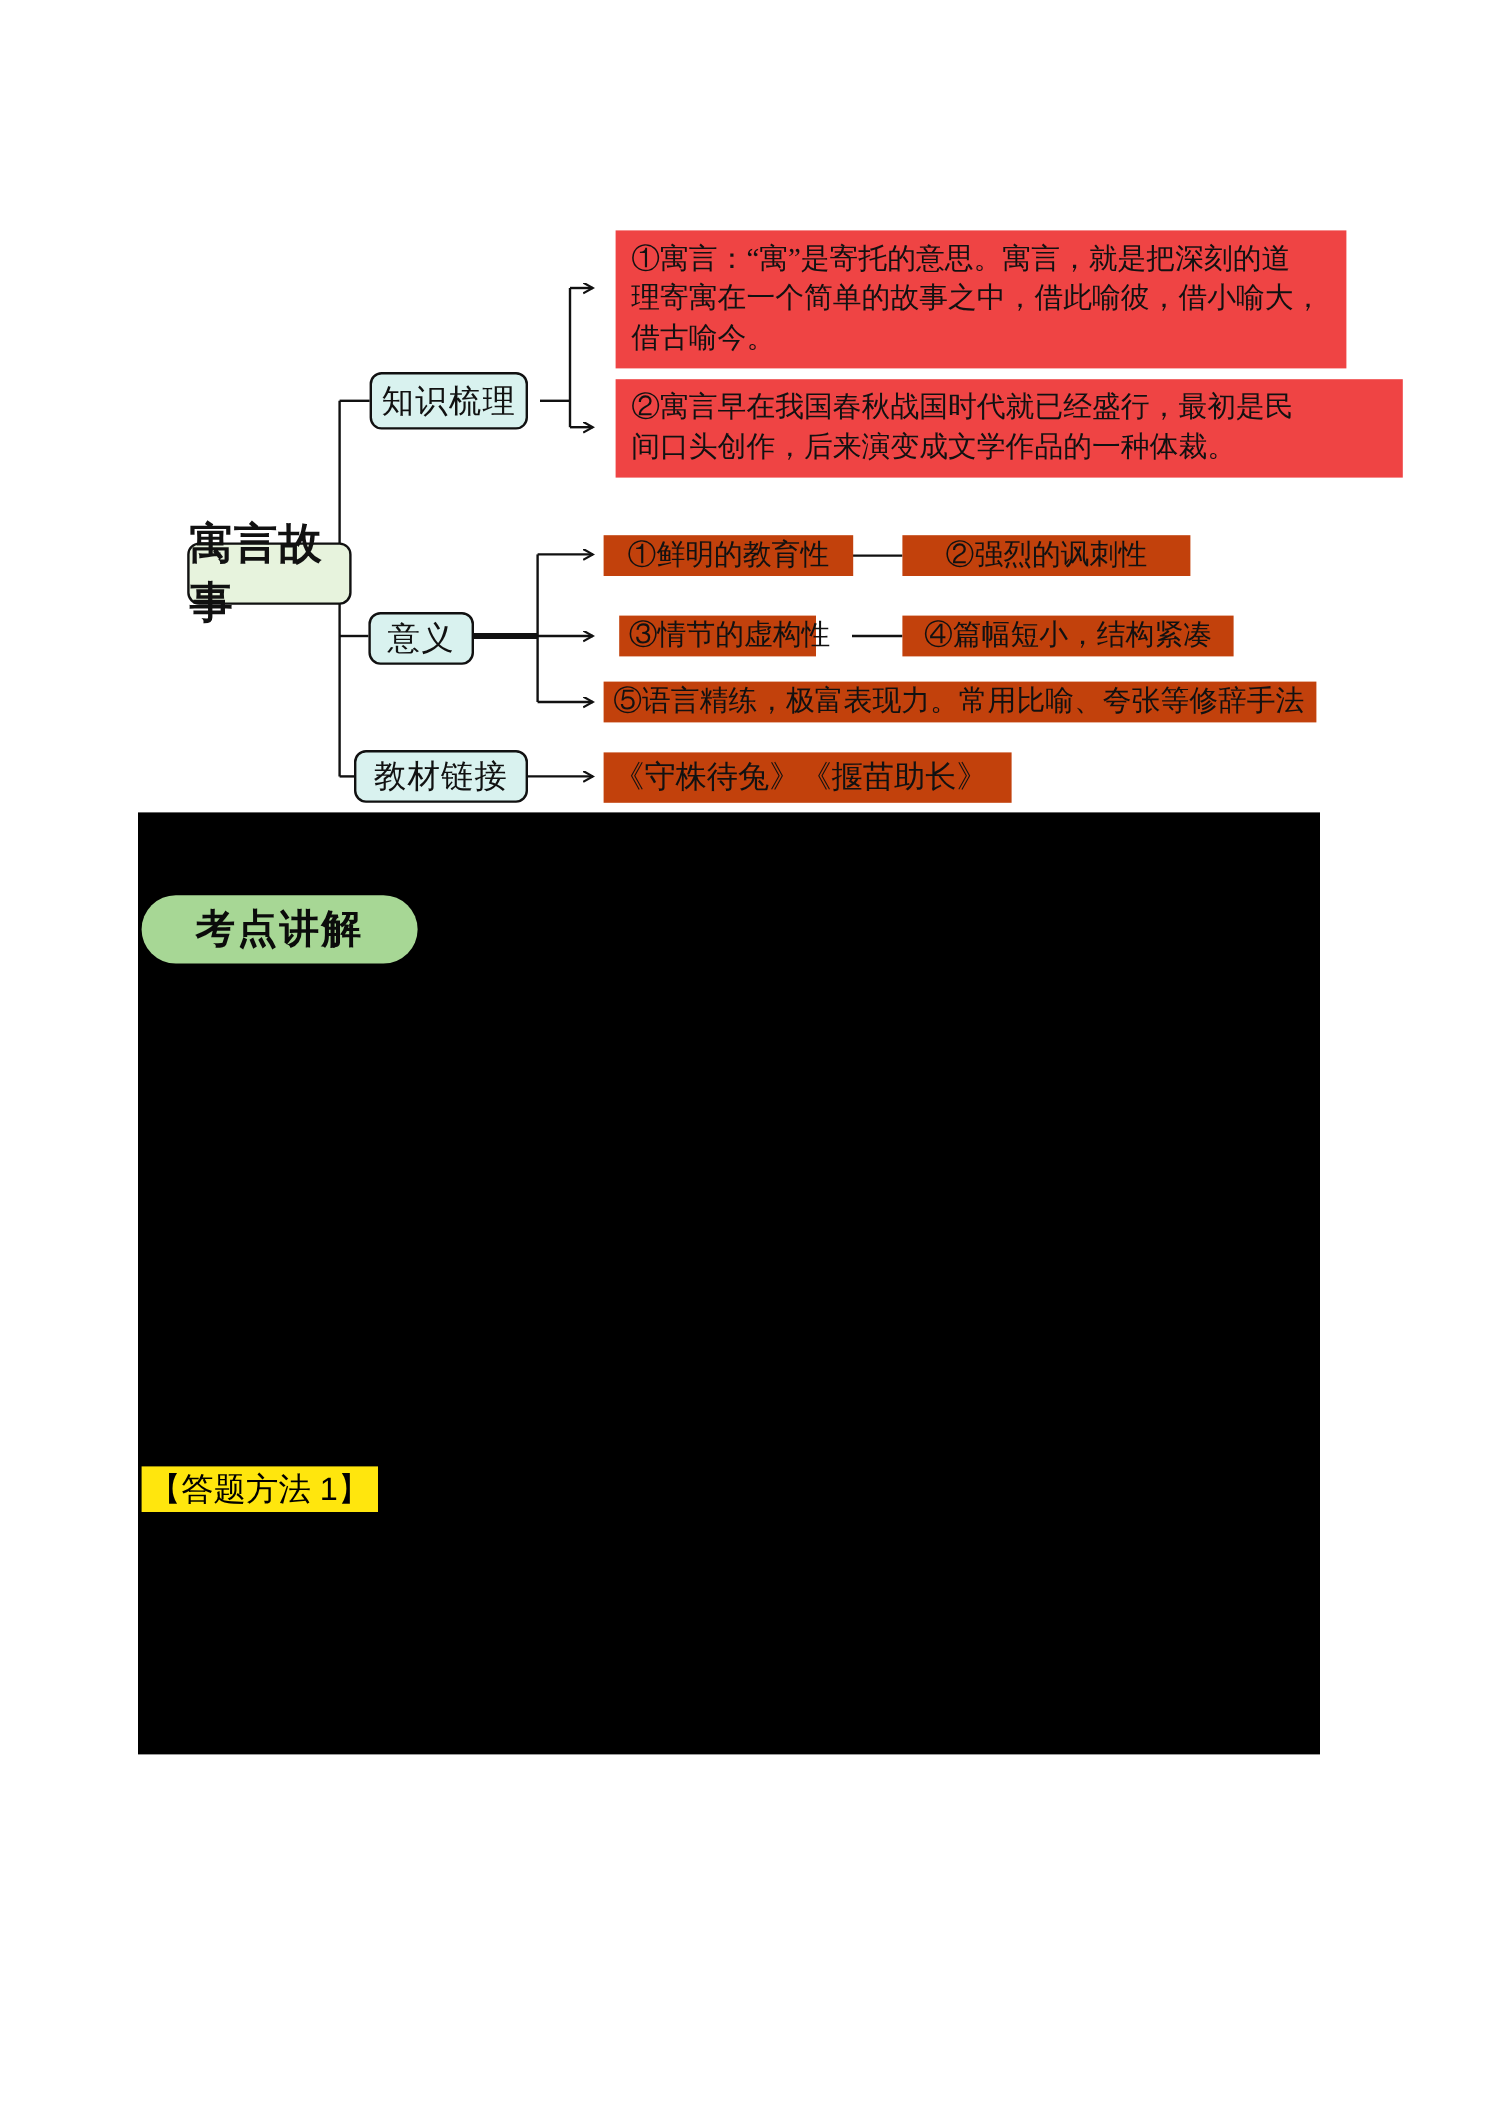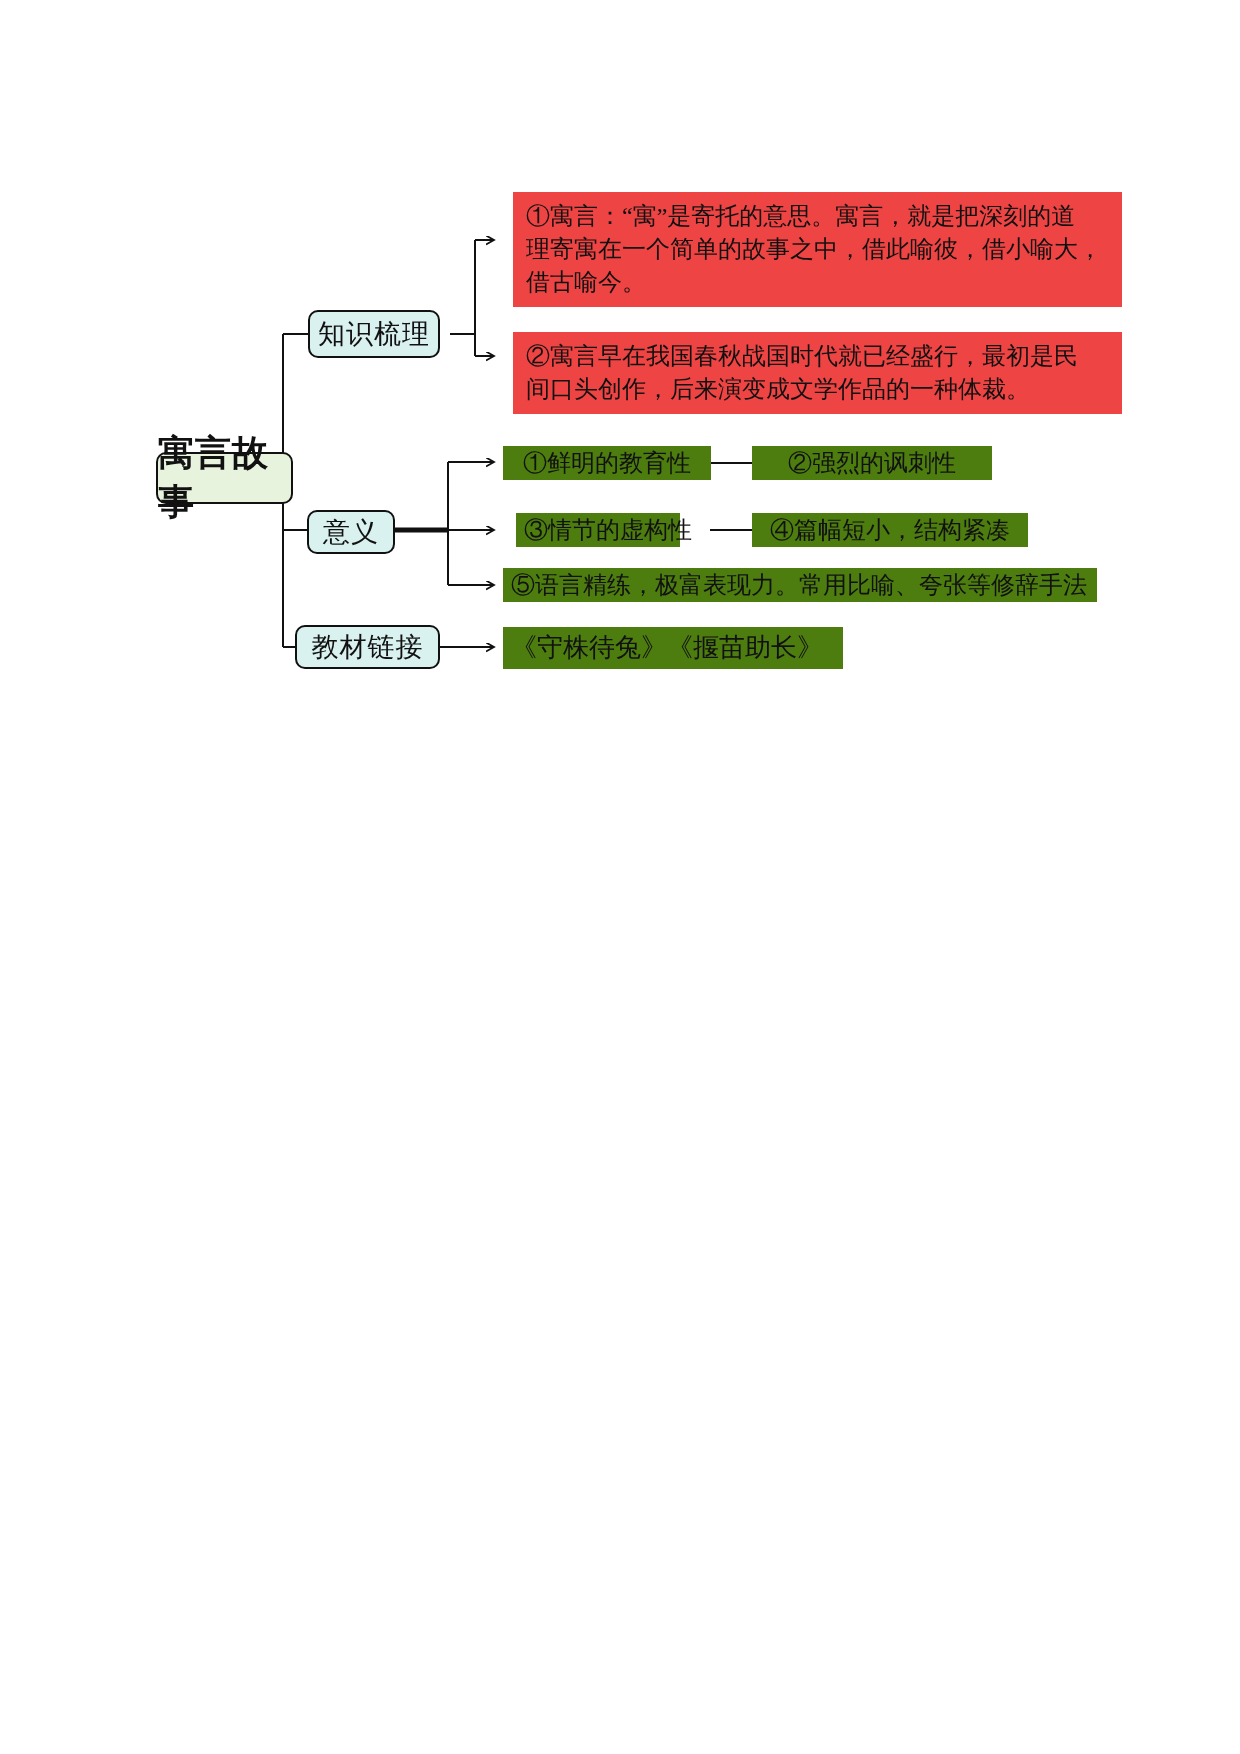--- a/index.html
+++ b/index.html
@@ -30,21 +30,21 @@
   .note{
     position:absolute;box-sizing:border-box;
     background:#ef4444;
     font-size:24px;line-height:33px;
     padding:8px 13px;
     white-space:pre-line;
     margin-left:10px;
   }
   .tag{
     position:absolute;box-sizing:border-box;
-    background:#4d7c0f;
+    background:#c2410c;
     font-size:24px;line-height:34px;height:34px;
     padding:0 8px;white-space:nowrap;
   }
   .blackout{
     position:absolute;left:115px;top:677px;
     width:985px;height:785px;
     background:#000;
   }
   .badge{
     position:absolute;left:3px;top:69px;
@@ -109,31 +109,35 @@
     <div class="node branch-node" style="left:308px;top:310px;width:132px;height:48px">知识梳理</div>
 
     <div class="node branch-node" style="left:307px;top:510px;width:88px;height:44px">意义</div>
 
     <div class="node branch-node" style="left:295px;top:625px;width:145px;height:44px">教材链接</div>
 
     <div class="note" style="left:503px;top:192px;width:609px">①寓言：“寓”是寄托的意思。寓言，就是把深刻的道
 理寄寓在一个简单的故事之中，借此喻彼，借小喻大，
 借古喻今。</div>
 
-    <div class="note" style="left:503px;top:332px;width:609px">②寓言早在我国春秋战国时代就已经盛行，最初是民
+    <div class="note" style="left:503px;top:316px;width:656px">②寓言早在我国春秋战国时代就已经盛行，最初是民
 间口头创作，后来演变成文学作品的一种体裁。</div>
 
     <div class="tag" style="left:503px;top:446px;width:208px;text-align:center">①鲜明的教育性</div>
 
     <div class="tag" style="left:752px;top:446px;width:240px;text-align:center">②强烈的讽刺性</div>
 
     <div class="tag" style="left:516px;top:513px;width:164px;text-align:center">③情节的虚构性</div>
 
     <div class="tag" style="left:503px;top:568px;width:594px">⑤语言精练，极富表现力。常用比喻、夸张等修辞手法</div>
 
     <div class="tag" style="left:752px;top:513px;width:276px;text-align:center">④篇幅短小，结构紧凑</div>
 
     <div class="tag" style="left:503px;top:627px;width:340px;height:42px;line-height:42px;font-size:26px">《守株待兔》《揠苗助长》</div>
 
   </div>
 
+  <div class="blackout">
+    <div class="badge">考点讲解</div>
+    <div class="method-label">【答题方法 1】</div>
+  </div>
 
 </div>
 
 </body></html>

